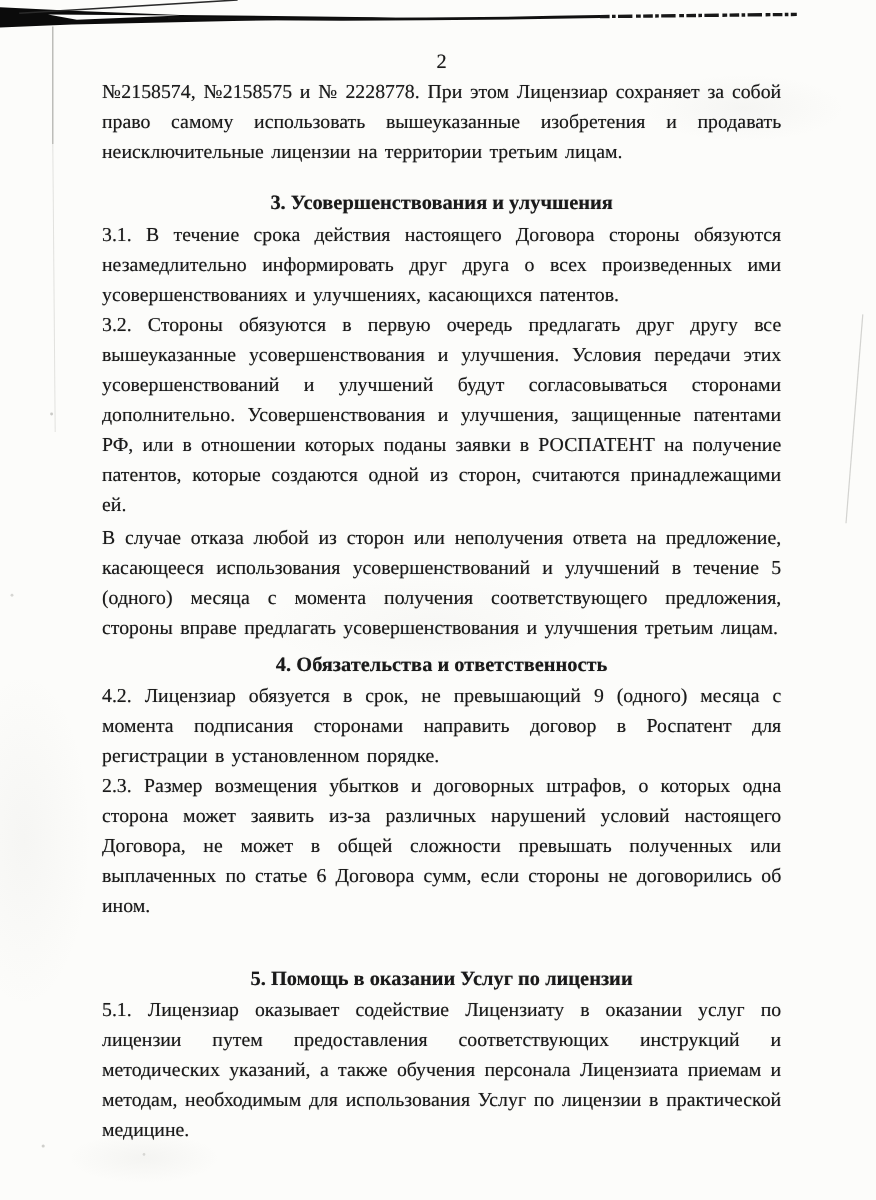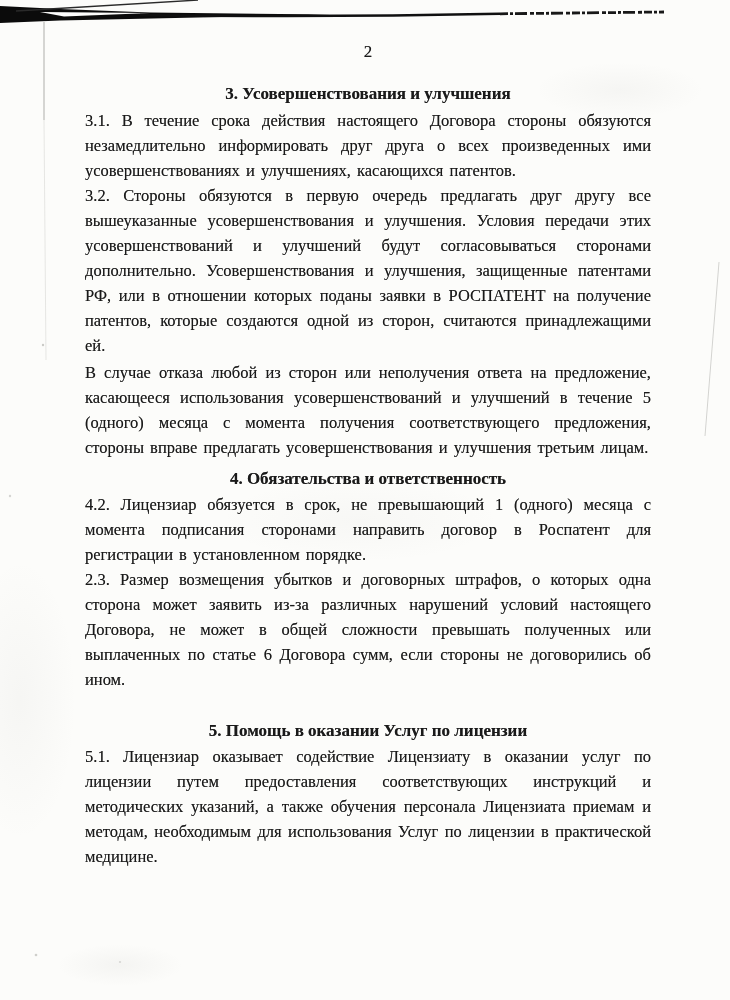--- a/index.html
+++ b/index.html
@@ -53,21 +53,21 @@
     font-weight: bold;
     line-height: 25px;
     text-align: center;
     text-shadow: 0 0 0.6px rgba(20,20,20,0.6);
   }
   .mt0  { margin-top: 0; }
   .mt1  { margin-top: 1px; }
   .mt2  { margin-top: 2px; font-family: Liberation Serif, serif; }
   .mt6  { margin-top: 6px; }
   .mt17 { margin-top: 17px; }
-  .mt26 { margin-top: 26px; }
+  .mt26 { margin-top: 36px; }
 </style>
 </head>
 <body>
 
 <svg class="artifacts" viewBox="0 0 730 1000" xmlns="http://www.w3.org/2000/svg">
 
   <polygon points="0,6 60,9 150,12.5 330,14.5 60,20.5 0,23" fill="#0b0b0b"></polygon>
 
   <polygon points="40,12 150,13 64,16.5" fill="#fdfdfc"></polygon>
 
@@ -84,32 +84,33 @@
 
   <circle cx="43" cy="345" r="1.2" fill="#a8a8a4" opacity="0.6"></circle>
   <circle cx="36" cy="955" r="1.3" fill="#b0b0ac" opacity="0.6"></circle>
   <circle cx="120" cy="962" r="1.1" fill="#b8b8b4" opacity="0.5"></circle>
   <circle cx="10" cy="496" r="1.2" fill="#b0b0ac" opacity="0.5"></circle>
 </svg>
 
 <main class="flow">
   <div class="page-number">2</div>
 
+  <p class="para mt0">№2158574, №2158575 и № 2228778. При этом Лицензиар сохраняет за собой право самому использовать вышеуказанные изобретения и продавать неисключительные лицензии на территории третьим лицам.</p>
 
   <h2 class="heading mt17">3. Усовершенствования и улучшения</h2>
 
   <p class="para mt2">3.1. В течение срока действия настоящего Договора стороны обязуются незамедлительно информировать друг друга о всех произведенных ими усовершенствованиях и улучшениях, касающихся патентов.</p>
 
   <p class="para mt0">3.2. Стороны обязуются в первую очередь предлагать друг другу все вышеуказанные усовершенствования и улучшения. Условия передачи этих усовершенствований и улучшений будут согласовываться сторонами дополнительно. Усовершенствования и улучшения, защищенные патентами РФ, или в отношении которых поданы заявки в РОСПАТЕНТ на получение патентов, которые создаются одной из сторон, считаются принадлежащими ей.</p>
 
   <p class="para mt2">В случае отказа любой из сторон или неполучения ответа на предложение, касающееся использования усовершенствований и улучшений в течение 5 (одного) месяца с момента получения соответствующего предложения, стороны вправе предлагать усовершенствования и улучшения третьим лицам.</p>
 
   <h2 class="heading mt6">4. Обязательства и ответственность</h2>
 
 
-  <p class="para mt1">4.2. Лицензиар обязуется в срок, не превышающий 1 (одного) месяца с момента подписания сторонами направить договор в Роспатент для регистрации в установленном порядке.</p>
+  <p class="para mt1">4.2. Лицензиар обязуется в срок, не превышающий 9 (одного) месяца с момента подписания сторонами направить договор в Роспатент для регистрации в установленном порядке.</p>
 
   <p class="para mt0">2.3. Размер возмещения убытков и договорных штрафов, о которых одна сторона может заявить из-за различных нарушений условий настоящего Договора, не может в общей сложности превышать полученных или выплаченных по статье 6 Договора сумм, если стороны не договорились об ином.</p>
 
   <h2 class="heading mt26">5. Помощь в оказании Услуг по лицензии</h2>
 
   <p class="para mt1">5.1. Лицензиар оказывает содействие Лицензиату в оказании услуг по лицензии путем предоставления соответствующих инструкций и методических указаний, а также обучения персонала Лицензиата приемам и методам, необходимым для использования Услуг по лицензии в практической медицине.</p>
 </main>
 
 </body></html>

